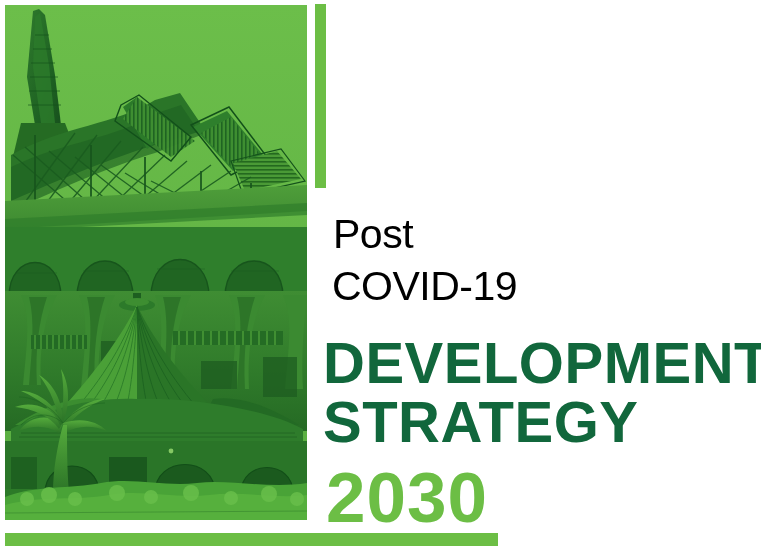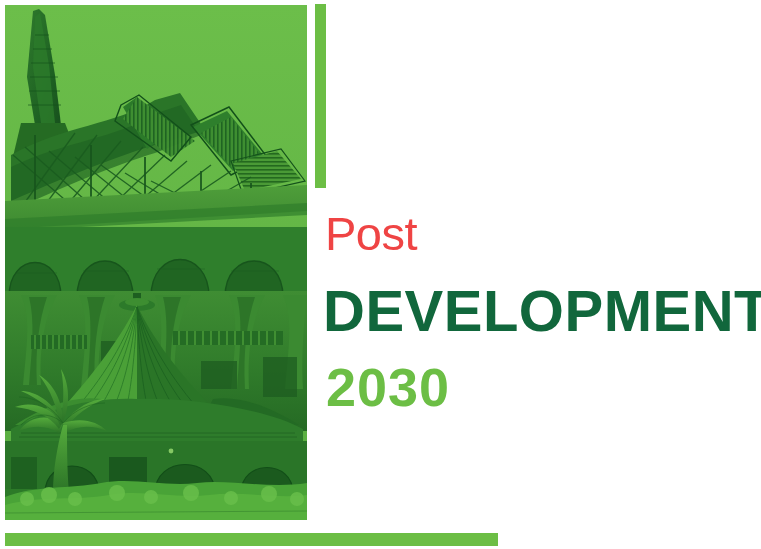--- a/index.html
+++ b/index.html
@@ -50,27 +50,28 @@
   
   .text-block {
     position: absolute;
     left: 323px;
     top: 208px;
     width: 430px;
   }
 
   .line-post,
   .line-covid {
-    color: #ef4444;
+    color: #000000;
     font-family: "Liberation Sans", sans-serif;
     font-weight: 400;
-    font-size: 47px;
+    font-size: 41px;
     line-height: 52px;
     letter-spacing: -0.5px;
     white-space: nowrap;
+    margin-left: 8px;
   }
   .line-post { padding-left: 2px; }
   .line-covid { padding-left: 1px; }
 
   .line-development,
   .line-strategy {
     color: #11673c;
     font-family: "Liberation Sans Narrow", "Liberation Sans", sans-serif;
     font-weight: 700;
     font-size: 58px;
@@ -80,21 +81,21 @@
     transform: scaleX(1.0);
     transform-origin: left center;
   }
   .line-development { margin-top: 22px; }
   .line-strategy { margin-top: 1px; }
 
   .line-year {
     color: #6cbe45;
     font-family: "Liberation Sans", sans-serif;
     font-weight: 700;
-    font-size: 54px;
+    font-size: 71px;
     line-height: 78px;
     letter-spacing: 1px;
     white-space: nowrap;
     margin-top: 8px;
     padding-left: 3px;
   }
 
   
   .h-accent {
     position: absolute;
@@ -366,19 +367,21 @@
           <line x1="0" y1="508" x2="302" y2="506"></line>
         </g>
       </g>
     </svg>
   </div>
 
   <div class="v-accent"></div>
 
   <div class="text-block">
     <div class="line-post">Post</div>
+    <div class="line-covid">COVID-19</div>
     <div class="line-development">DEVELOPMENT</div>
+    <div class="line-strategy">STRATEGY</div>
     <div class="line-year">2030</div>
   </div>
 
   <div class="h-accent"></div>
 
 </div>
 
 </body></html>

